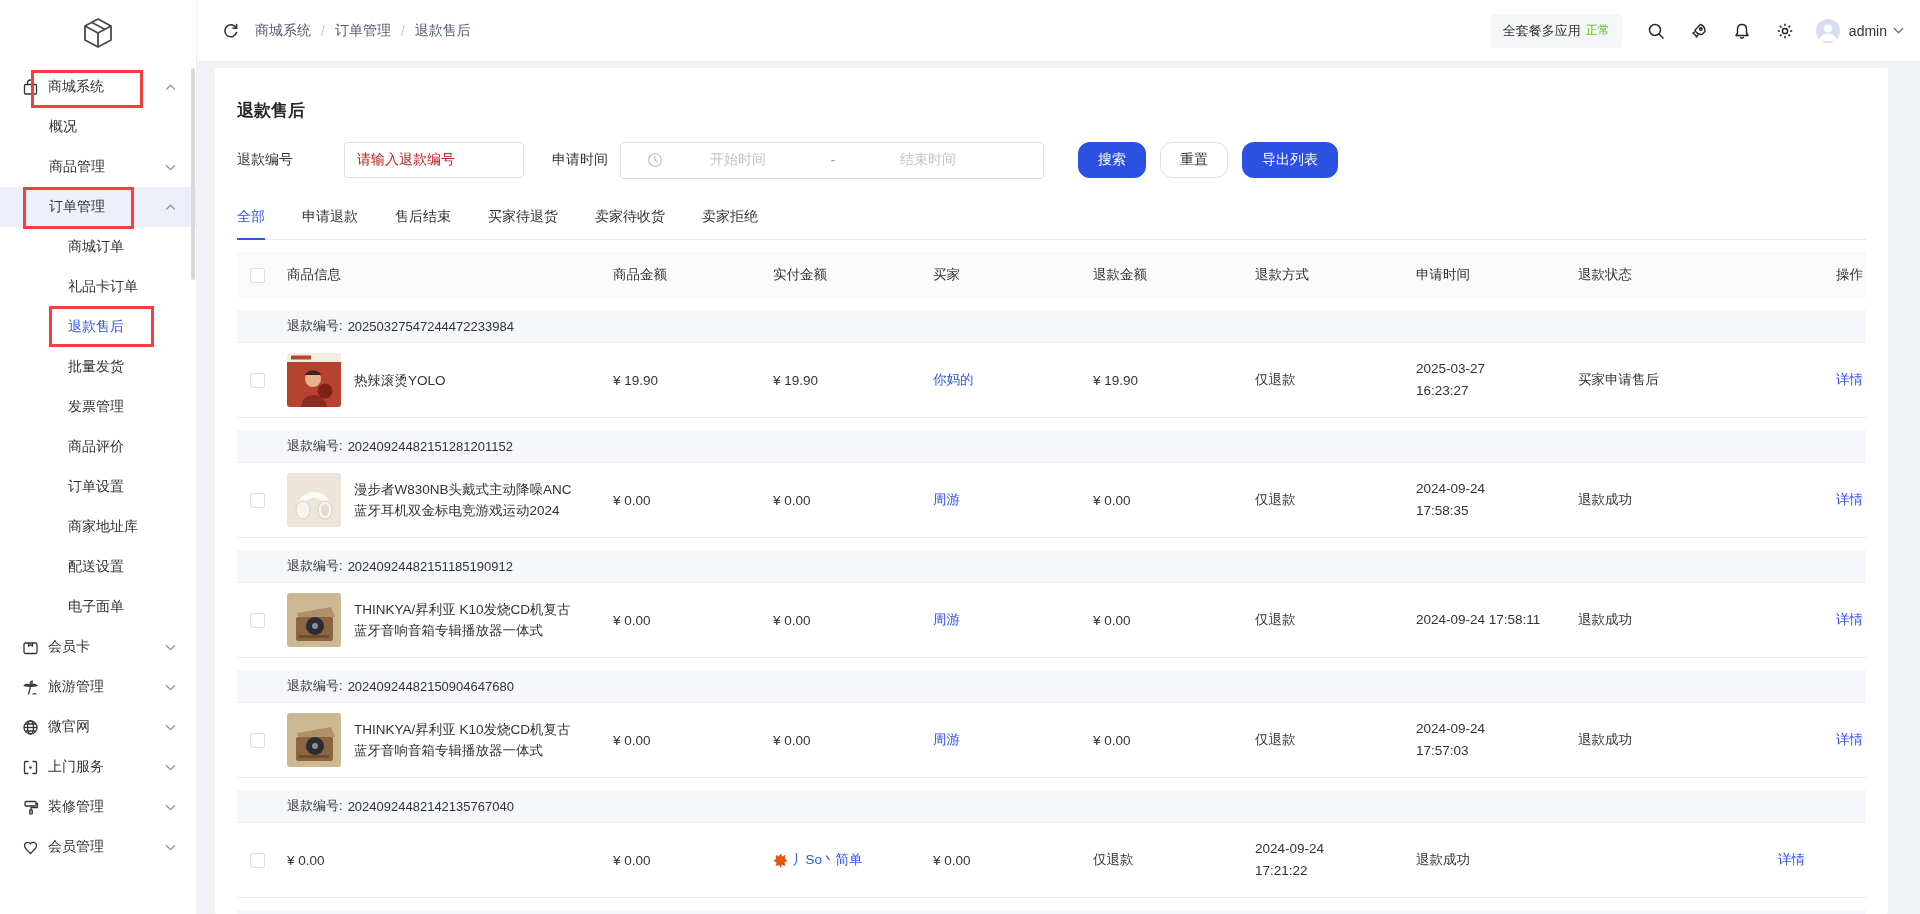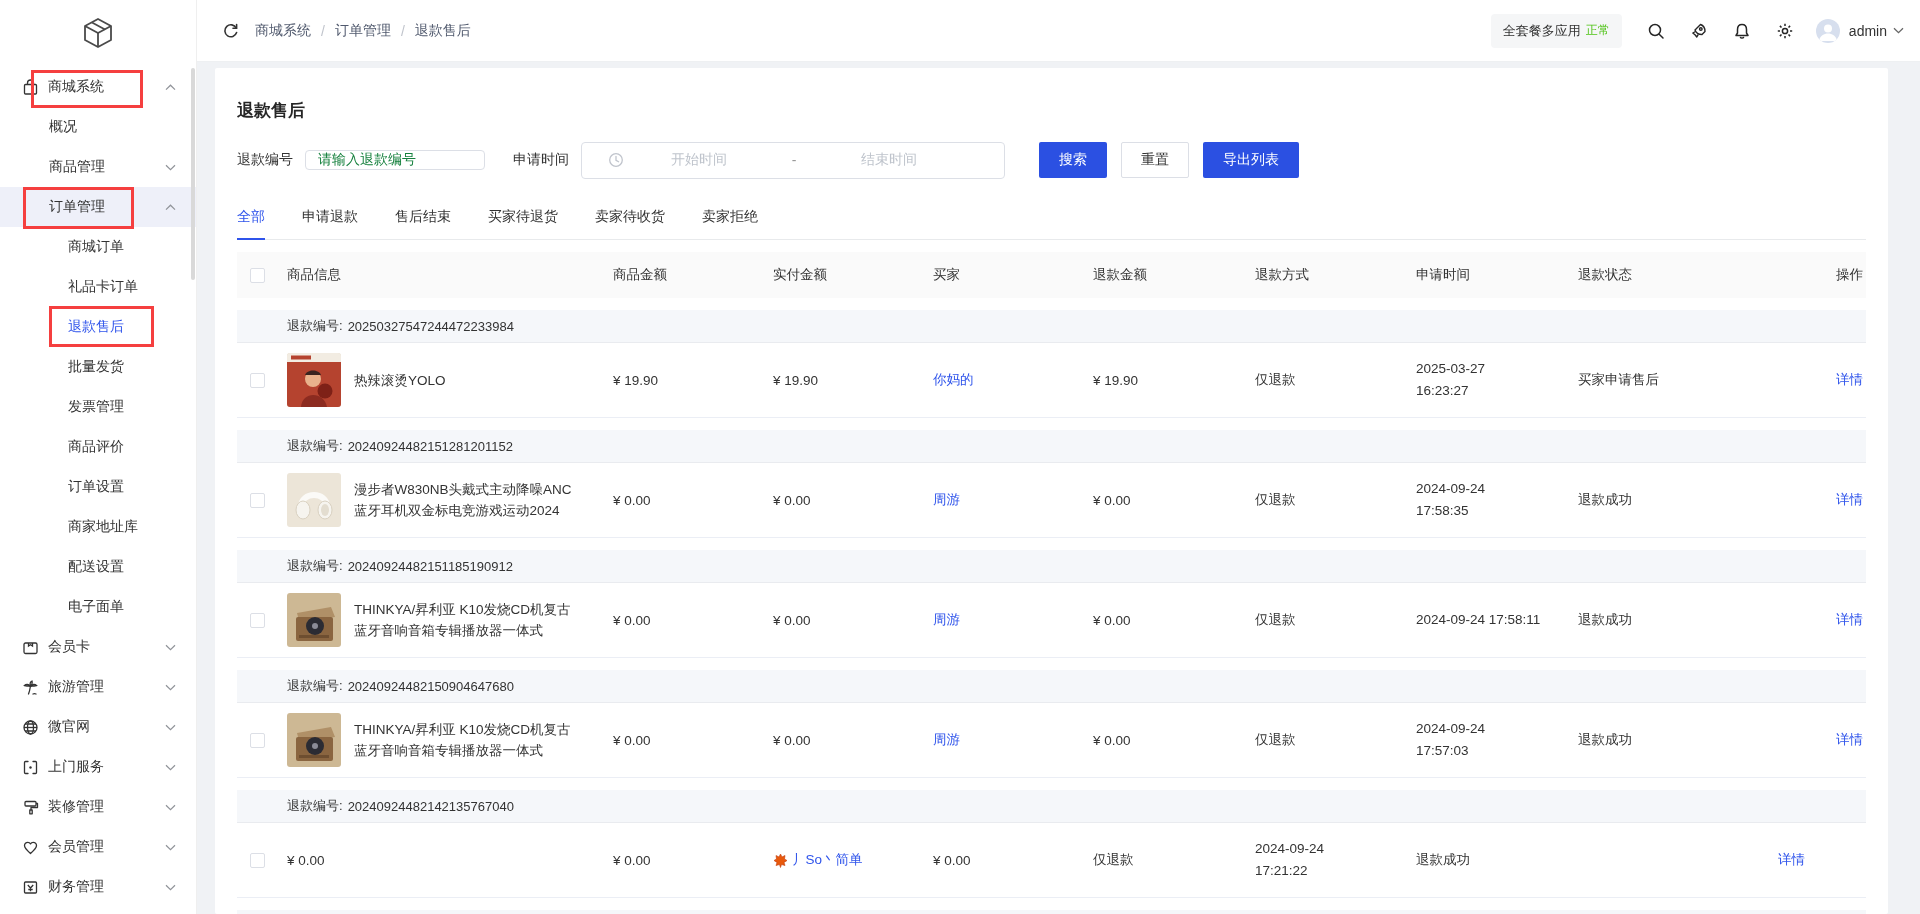--- a/index.html
+++ b/index.html
@@ -39,27 +39,27 @@
   .user-name { font-size:14px; color:#333; margin-left:9px; cursor:pointer; }
   .user-chev { margin-left:6px; cursor:pointer; }
 
   
   .main { position:absolute; left:197px; top:62px; width:1723px; height:852px; background:#f0f2f5; }
   .card { position:absolute; left:18px; top:6px; width:1673px; height:846px; background:#fff; border-radius:2px; padding:0 22px; overflow:hidden; }
   .page-title { padding-top:32px; font-size:17px; font-weight:600; color:#262626; line-height:21px; }
 
   .filters { margin-top:21px; display:flex; align-items:center; height:36px; }
   .f-label { font-size:14px; color:#333; margin-right:12px; flex:none; }
-  .f-input { width:180px; height:20px; border:1px solid #dcdfe6; border-radius:4px; display:flex; align-items:center; padding:0 12px; font-size:14px; color:#15803d; background:#fff; }
+  .f-input { width:180px; height:36px; border:1px solid #dcdfe6; border-radius:4px; display:flex; align-items:center; padding:0 12px; font-size:14px; color:#b91c1c; background:#fff;margin-left:39px; }
   .f-label2 { margin-left:28px; }
   .range { width:424px; height:37px; border:1px solid #dcdfe6; border-radius:4px; display:flex; align-items:center; font-size:14px; color:#bfc4cc; background:#fff; }
   .range .clock { margin-left:26px; flex:none; }
   .range .ph { width:150px; text-align:center; }
   .range .rsep { width:40px; text-align:center; color:#999; }
-  .btn { height:36px; border-radius:2px; font-size:14px; padding:0 20px; display:flex; align-items:center; border:none; cursor:pointer; font-family:inherit; }
+  .btn { height:36px; border-radius:12px; font-size:14px; padding:0 20px; display:flex; align-items:center; border:none; cursor:pointer; font-family:inherit; }
   .btn-primary { background:#2b50e2; color:#fff; }
   .btn-plain { background:#fff; border:1px solid #dcdfe6; color:#333; padding:0 19px; }
   .ml34 { margin-left:34px; } .ml14 { margin-left:14px; }
 
   .tabs { margin-top:22px; display:flex; align-items:flex-end; border-bottom:1px solid #e8eaec; height:40px;text-align:right; }
   .tab { margin-right:37px; padding-bottom:13px; font-size:14px; color:#333; cursor:pointer; }
   .tab.active { color:#2f54eb; border-bottom:2px solid #2f54eb; margin-bottom:-1px; padding-bottom:12px; }
 
   
   .table { margin-top:12px; }
@@ -239,34 +239,20 @@
             <path d="M8.5 14.5 C5 11.5 2.5 9.3 2.5 6.6 C2.5 4.8 4 3.3 5.8 3.3 C7 3.3 8 4 8.5 4.9 C9 4 10 3.3 11.2 3.3 C13 3.3 14.5 4.8 14.5 6.6 C14.5 9.3 12 11.5 8.5 14.5 Z"></path>
           </svg>
         </span>
         <span>会员管理</span>
         <span class="chev">
           <svg width="11" height="7" viewBox="0 0 11 7" fill="none" stroke="#909399" stroke-width="1.2">
             <path d="M1 1.2 L5.5 5.6 L10 1.2"></path>
           </svg>
         </span>
       </div>
-      <div class="m-item m-group">
-        <span class="m-icon">
-          <svg viewBox="0 0 17 17" width="17" height="17" fill="none" stroke="#333" stroke-width="1.3">
-            <rect x="2.5" y="3" width="12" height="11" rx="1"></rect>
-            <path d="M5.8 6 L8.5 9 L11.2 6 M8.5 9 V12.3 M6.3 10.5 H10.7"></path>
-          </svg>
-        </span>
-        <span>财务管理</span>
-        <span class="chev">
-          <svg width="11" height="7" viewBox="0 0 11 7" fill="none" stroke="#909399" stroke-width="1.2">
-            <path d="M1 1.2 L5.5 5.6 L10 1.2"></path>
-          </svg>
-        </span>
-      </div>
     </div>
   <div class="sb-scroll"></div>
   <div class="red-box b1"></div>
   <div class="red-box b2"></div>
   <div class="red-box b3"></div>
 </div>
 
 <div class="topbar">
   <span class="refresh-btn">
     <svg width="16" height="16" viewBox="0 0 16 16" fill="none" stroke="#333" stroke-width="1.6" stroke-linecap="round">

